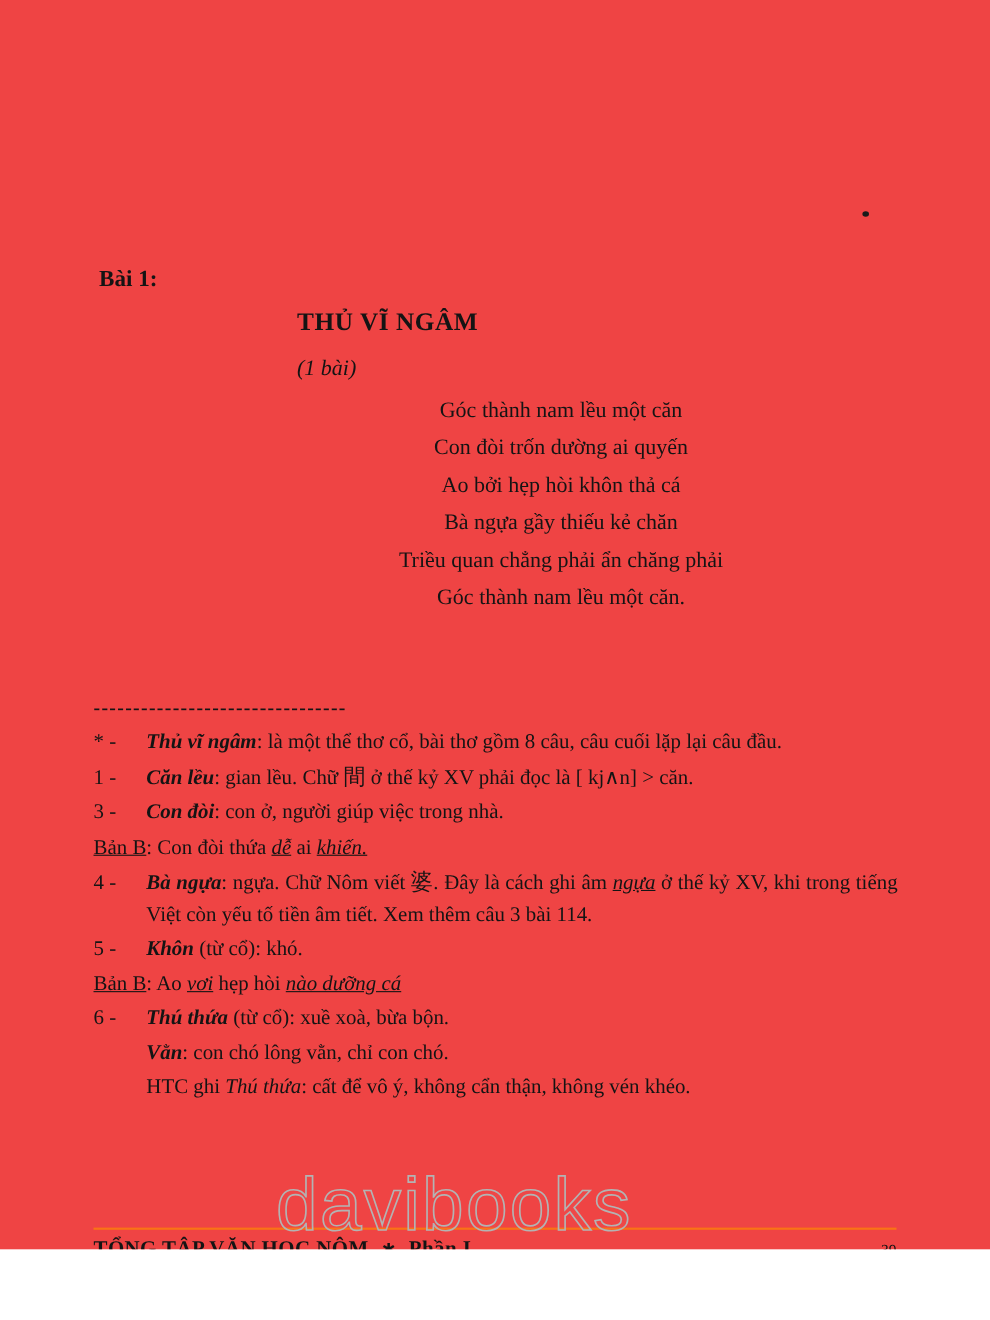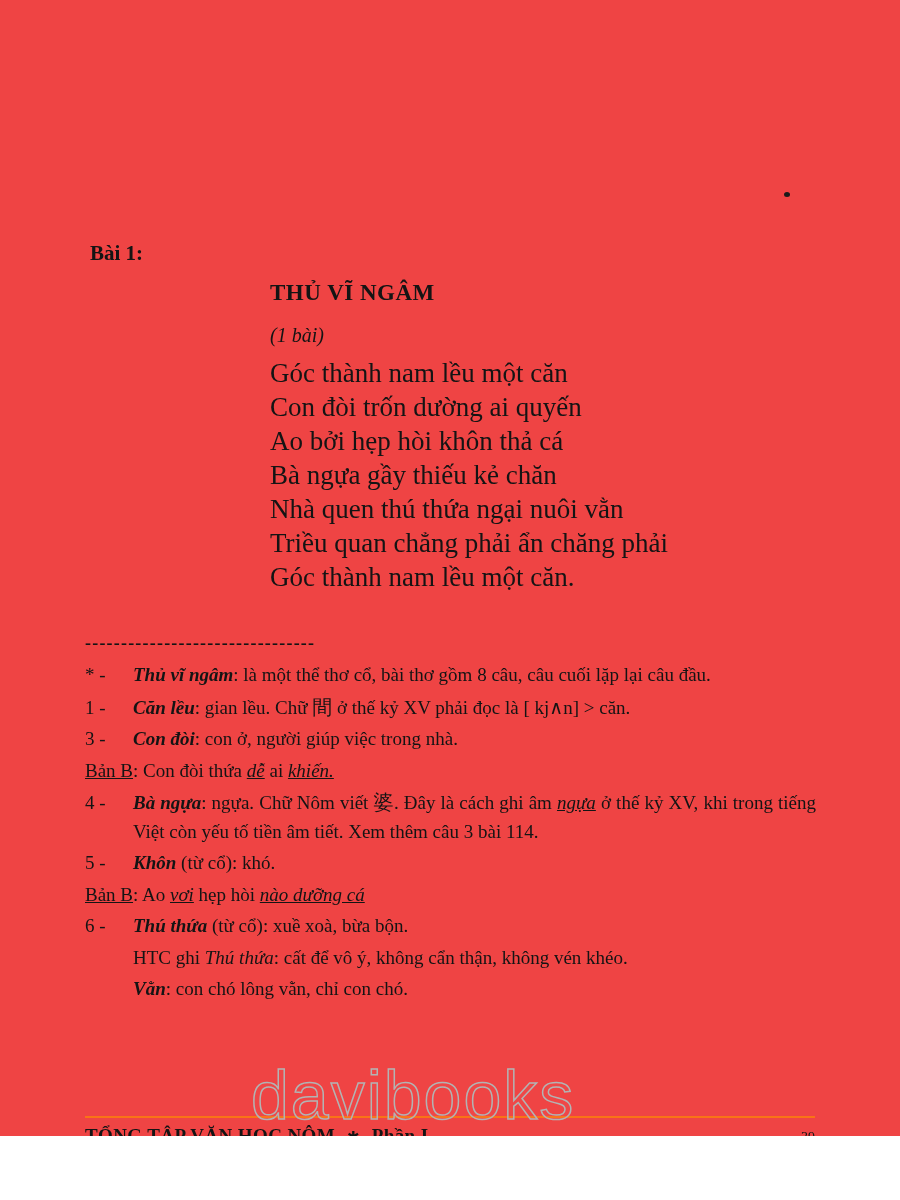--- a/index.html
+++ b/index.html
@@ -40,23 +40,24 @@
     font-weight: bold;
     letter-spacing: 0.5px;
     margin: 0 0 18px 0;
   }
   .poem-subtitle {
     font-style: italic;
     font-size: 20px;
     margin: 0 0 9px 0;
   }
   .poem-line {
-    font-size: 27px;
+    font-size: 20px;
     line-height: 34px;
     white-space: nowrap;
+    text-align: center;
   }
 
   .footnotes-block {
     position: absolute;
     left: 85px; top: 633px;
     width: 731px;
   }
   .fn-separator {
     font-size: 18px;
     letter-spacing: 1.2px;
@@ -140,39 +141,38 @@
   <div class="lesson-label">Bài 1:</div>
 
   <div class="poem-block">
     <div class="poem-title">THỦ VĨ NGÂM</div>
     <div class="poem-subtitle">(1 bài)</div>
     <div>
         <div class="poem-line">Góc thành nam lều một căn</div>
         <div class="poem-line">Con đòi trốn dường ai quyến</div>
         <div class="poem-line">Ao bởi hẹp hòi khôn thả cá</div>
         <div class="poem-line">Bà ngựa gầy thiếu kẻ chăn</div>
-        <div class="poem-line">Nhà quen thú thứa ngại nuôi vằn</div>
         <div class="poem-line">Triều quan chẳng phải ẩn chăng phải</div>
         <div class="poem-line">Góc thành nam lều một căn.</div>
       </div>
   </div>
 
   <div class="footnotes-block">
     <div class="fn-separator">--------------------------------</div>
     <div>
         <div class="fn num"><span class="marker">* -</span><span class="seg-term">Thủ vĩ ngâm</span><span class="seg-plain">: là một thể thơ cổ, bài thơ gồm 8 câu, câu cuối lặp lại câu đầu.</span></div>
         <div class="fn num"><span class="marker">1 -</span><span class="seg-term">Căn lều</span><span class="seg-plain">: gian lều. Chữ </span><span class="seg-cjk">間</span><span class="seg-plain"> ở thế kỷ XV phải đọc là [ kj∧n] &gt; căn.</span></div>
         <div class="fn num"><span class="marker">3 -</span><span class="seg-term">Con đòi</span><span class="seg-plain">: con ở, người giúp việc trong nhà.</span></div>
         <div class="fn banB"><span class="seg-u">Bản B</span><span class="seg-plain">: Con đòi thứa </span><span class="seg-ui">dễ</span><span class="seg-plain"> ai </span><span class="seg-ui">khiến.</span></div>
         <div class="fn num"><span class="marker">4 -</span><span class="seg-term">Bà ngựa</span><span class="seg-plain">: ngựa. Chữ Nôm viết </span><span class="seg-cjk">婆</span><span class="seg-plain">. Đây là cách ghi âm </span><span class="seg-ui">ngựa</span><span class="seg-plain"> ở thế kỷ XV, khi trong tiếng Việt còn yếu tố tiền âm tiết. Xem thêm câu 3 bài 114.</span></div>
         <div class="fn num"><span class="marker">5 -</span><span class="seg-term">Khôn</span><span class="seg-plain"> (từ cổ): khó.</span></div>
         <div class="fn banB"><span class="seg-u">Bản B</span><span class="seg-plain">: Ao </span><span class="seg-ui">vơi</span><span class="seg-plain"> hẹp hòi </span><span class="seg-ui">nào dưỡng cá</span></div>
         <div class="fn num"><span class="marker">6 -</span><span class="seg-term">Thú thứa</span><span class="seg-plain"> (từ cổ): xuề xoà, bừa bộn.</span></div>
+        <div class="fn cont"><span class="seg-term">Vằn</span><span class="seg-plain">: con chó lông vằn, chỉ con chó.</span></div>
         <div class="fn cont"><span class="seg-plain">HTC ghi </span><span class="seg-i">Thú thứa</span><span class="seg-plain">: cất để vô ý, không cẩn thận, không vén khéo.</span></div>
-        <div class="fn cont"><span class="seg-term">Vằn</span><span class="seg-plain">: con chó lông vằn, chỉ con chó.</span></div>
       </div>
   </div>
 
   <div class="footer">
     <div class="footer-left">
       <span class="footer-book-title">TỔNG TẬP VĂN HỌC NÔM</span>
       <span class="footer-sep-icon">✱</span>
       <span class="footer-part">Phần I</span>
     </div>
     <span class="footer-page-number">39</span>

